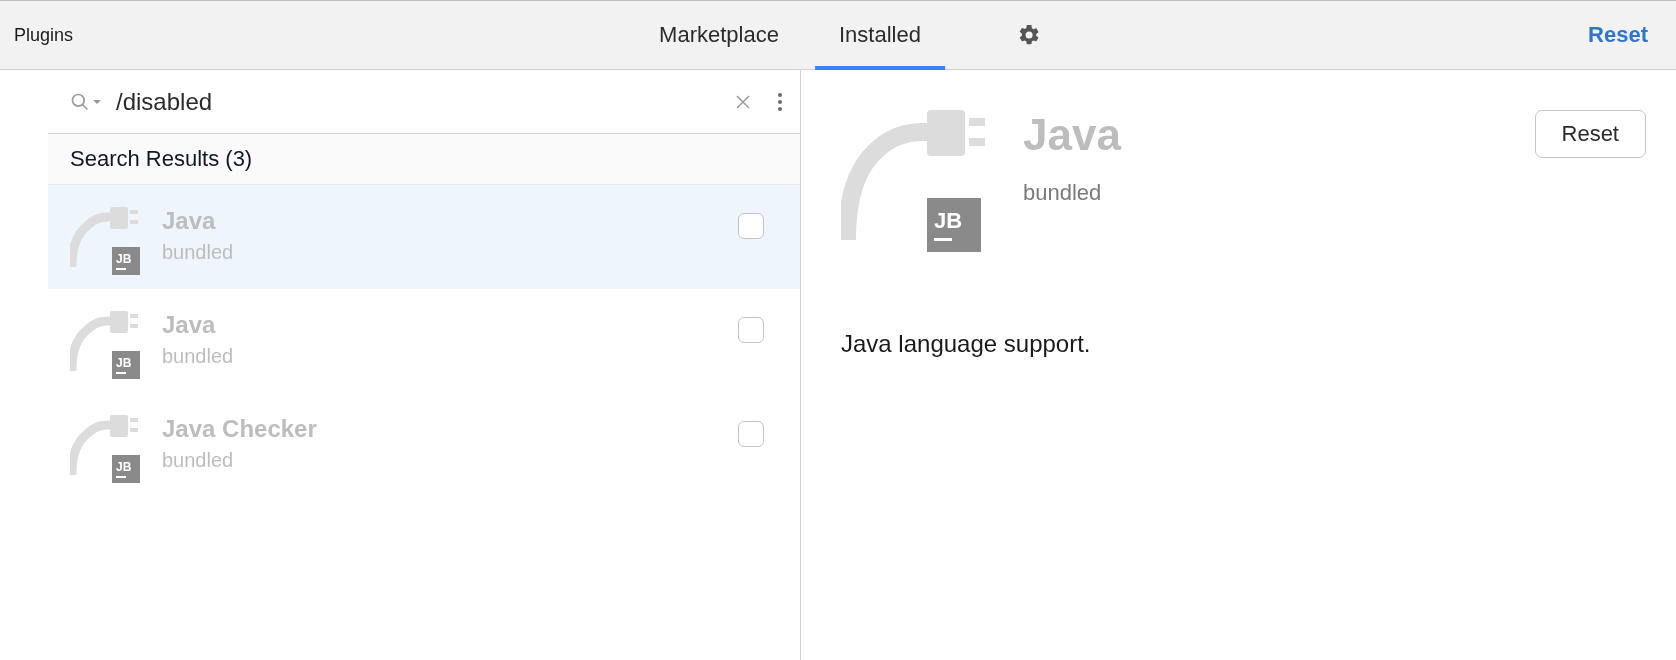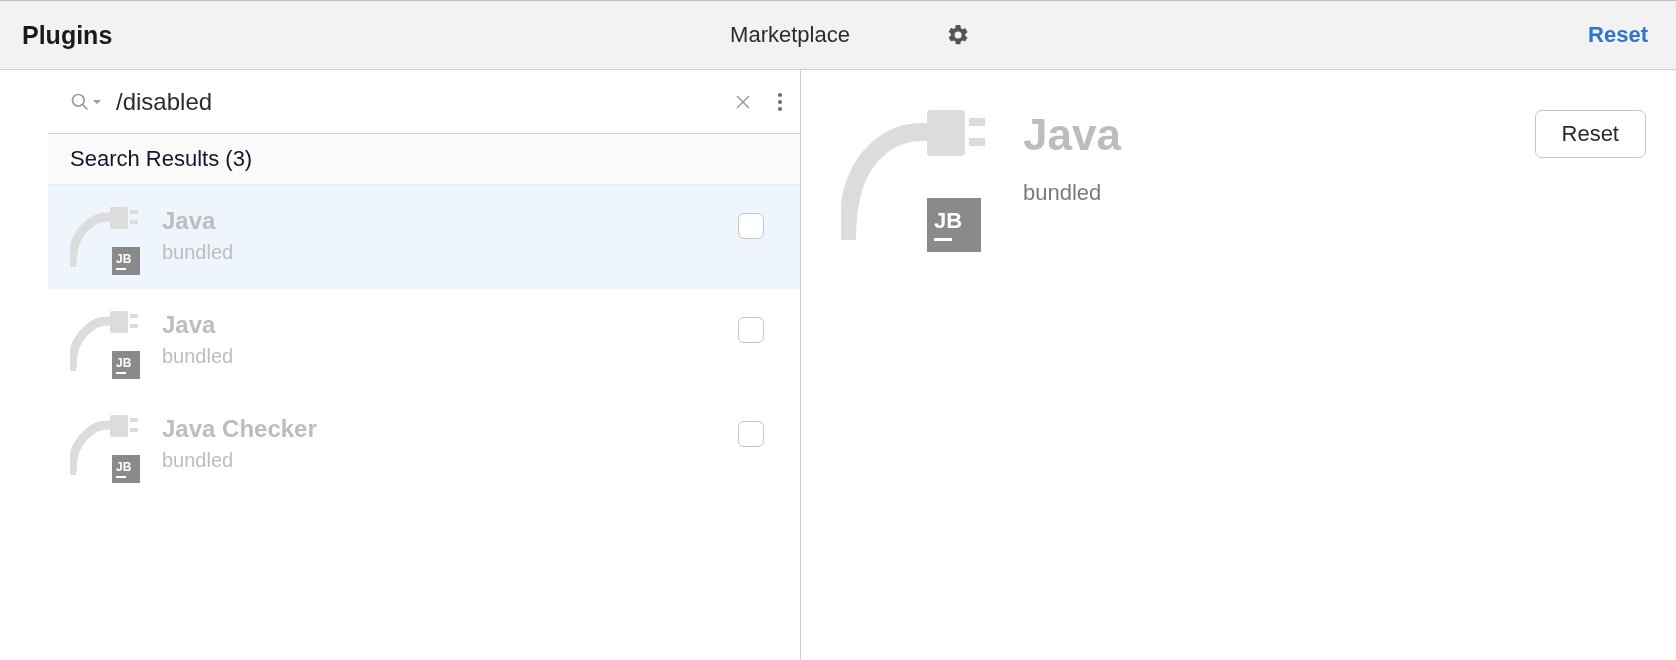--- a/index.html
+++ b/index.html
@@ -13,24 +13,24 @@
   .header {
     height: 70px;
     background: #f2f2f2;
     border-top: 1px solid #bfbfbf;
     border-bottom: 1px solid #d0d0d0;
     display: flex;
     align-items: center;
     position: relative;
   }
   .header-title {
-    font-size: 25px;
-    font-weight: 700;
+    font-size: 18px;
+    font-weight: 400;
     color: #1a1a1a;
-    padding-left: 22px;
+    padding-left: 14px;
   }
   .tabs {
     position: absolute;
     left: 50%;
     transform: translateX(-50%);
     display: flex;
     align-items: center;
     height: 100%;
     gap: 12px;
   }
@@ -237,20 +237,21 @@
     margin-top: 90px;
   }
 </style>
 </head>
 <body>
 
 <div class="header">
   <div class="header-title">Plugins</div>
   <div class="tabs">
     <div class="tab">Marketplace</div>
+    <div class="tab active">Installed</div>
     <div class="gear">
       <svg viewBox="0 0 24 24" fill="currentColor">
           <path d="M19.14,12.94a7.07,7.07,0,0,0,.05-.94,7.07,7.07,0,0,0-.05-.94l2.03-1.58a.5.5,0,0,0,.12-.64l-1.92-3.32a.5.5,0,0,0-.61-.22l-2.39.96a7,7,0,0,0-1.62-.94l-.36-2.54A.5.5,0,0,0,13.9,2H10.1a.5.5,0,0,0-.49.42L9.25,4.96a7,7,0,0,0-1.62.94l-2.39-.96a.5.5,0,0,0-.61.22L2.71,8.48a.5.5,0,0,0,.12.64L4.86,10.7a7.07,7.07,0,0,0-.05.94,7.07,7.07,0,0,0,.05.94L2.83,14.16a.5.5,0,0,0-.12.64l1.92,3.32a.5.5,0,0,0,.61.22l2.39-.96a7,7,0,0,0,1.62.94l.36,2.54a.5.5,0,0,0,.49.42h3.8a.5.5,0,0,0,.49-.42l.36-2.54a7,7,0,0,0,1.62-.94l2.39.96a.5.5,0,0,0,.61-.22l1.92-3.32a.5.5,0,0,0-.12-.64ZM12,15.5A3.5,3.5,0,1,1,15.5,12,3.5,3.5,0,0,1,12,15.5Z"></path>
         </svg>
     </div>
   </div>
   <div class="reset">Reset</div>
 </div>
 
 <div class="body">
@@ -355,14 +356,15 @@
             <div class="detail-jb-text">JB</div>
             <div class="detail-jb-line"></div>
           </div>
       </div>
       <div class="detail-meta">
         <div class="detail-title">Java</div>
         <div class="detail-sub">bundled</div>
       </div>
       <button class="enable-btn">Reset</button>
     </div>
+    <div class="detail-desc">Java language support.</div>
   </div>
 </div>
 
 </body></html>

